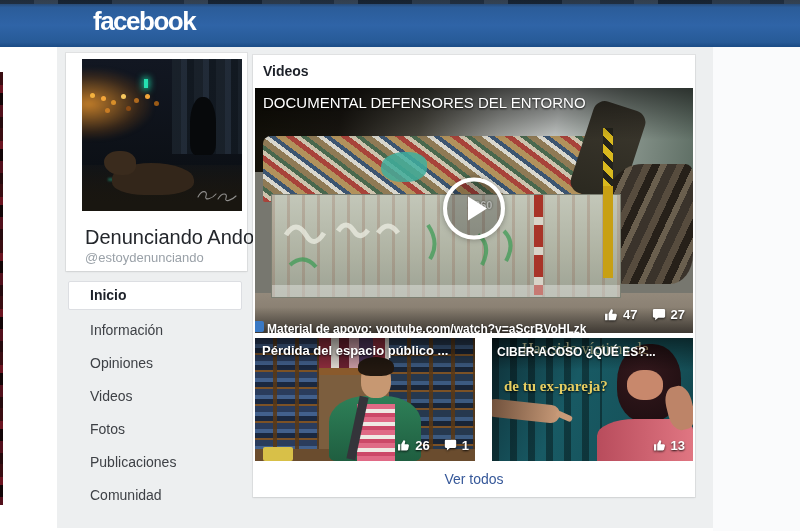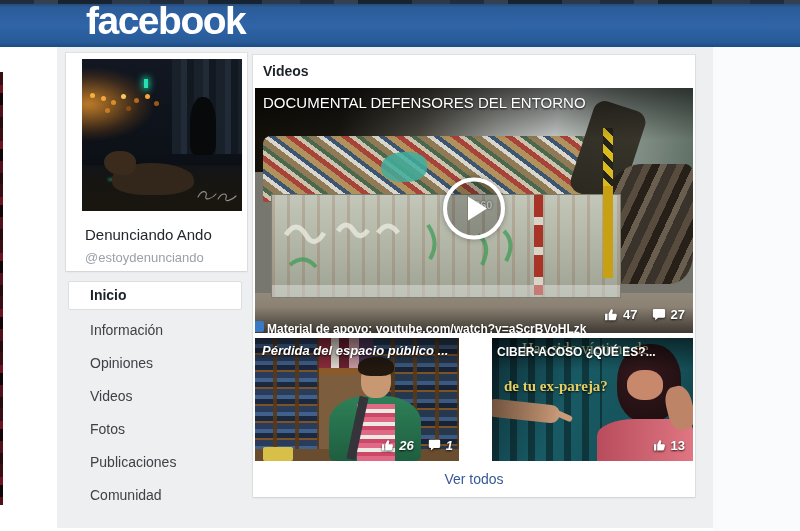--- a/index.html
+++ b/index.html
@@ -6,22 +6,22 @@
   body{font-family:"Liberation Sans",sans-serif;}
   #screen{position:relative;width:800px;height:531px;background:#ffffff;overflow:hidden;}
 
   
   #fb-header{position:absolute;left:0;top:0;width:800px;height:46px;
     background:linear-gradient(180deg,#24364c 0%,#2b5c99 16%,#2f64a7 55%,#275a97 92%,#1d4e88 100%);
     border-bottom:1px solid #1c4d88;}
   #fb-header::before{content:"";position:absolute;left:0;top:0;right:0;height:4px;
     background:repeating-linear-gradient(90deg,#1f2a38 0 34px,#35414f 34px 58px,#141e2a 58px 112px,#2c3846 112px 150px);
     opacity:.85;}
-  #fb-logo{position:absolute;left:86px;top:50%;transform:translateY(-54%);
-    color:#ffffff;font-size:39px;font-weight:bold;letter-spacing:-1.5px;}
+  #fb-logo{position:absolute;left:93px;top:50%;transform:translateY(-54%);
+    color:#ffffff;font-size:26px;font-weight:bold;letter-spacing:-1.5px;}
 
   
   #gray-canvas{position:absolute;left:57px;top:46px;width:656px;height:482px;background:#edeff0;}
   #right-margin{position:absolute;left:713px;top:46px;width:87px;height:485px;background:#fafbfc;}
   #left-edge-noise{position:absolute;left:0;top:72px;width:3px;height:433px;
     background:repeating-linear-gradient(180deg,#3a0d12 0 13px,#6b1420 13px 21px,#120507 21px 33px,#52101c 33px 45px,#250a0e 45px 56px);}
 
   
   #photo-card{position:absolute;left:66px;top:53px;width:181px;height:218px;background:#ffffff;
     box-shadow:0 0 0 1px rgba(0,0,0,.05),0 1px 2px rgba(0,0,0,.08);}
@@ -35,21 +35,21 @@
     background:repeating-linear-gradient(90deg,#1a222b 0 9px,#232d3a 9px 15px,#121921 15px 22px);opacity:.9;}
   .ph-greenlight{position:absolute;left:62px;top:20px;width:4px;height:9px;background:#25e0b0;box-shadow:0 0 6px 2px rgba(30,220,170,.7);}
   .ph-person{position:absolute;right:26px;top:38px;width:26px;height:58px;background:#07090b;border-radius:45% 45% 20% 20%;}
   .ph-ground{position:absolute;left:0;bottom:0;width:100%;height:46px;
     background:linear-gradient(180deg,rgba(46,40,30,.15),#191610 80%);}
   .ph-reflection{position:absolute;left:26px;bottom:30px;width:52px;height:3px;background:rgba(40,205,165,.4);filter:blur(1px);}
   .ph-dog{position:absolute;left:30px;bottom:16px;width:82px;height:32px;background:#33261a;border-radius:55% 60% 45% 45%;}
   .ph-dog::before{content:"";position:absolute;left:-8px;top:-12px;width:32px;height:24px;background:#3a2b1d;border-radius:50% 50% 40% 60%;}
   .ph-watermark{position:absolute;right:4px;bottom:4px;opacity:.65;}
 
-  #page-name{position:absolute;left:85px;top:226px;font-size:15px;color:#23262b;}
+  #page-name{position:absolute;left:85px;top:226px;font-size:20px;color:#23262b;}
   #page-handle{position:absolute;left:85px;top:250px;font-size:13px;color:#9aa1a8;}
 
   #side-nav{position:absolute;left:68px;top:281px;width:174px;}
   .nav-item{height:33px;line-height:33px;padding-left:22px;font-size:14px;color:#3e4146;cursor:pointer;}
   .nav-item.active{background:#ffffff;border:1px solid #dcdee2;border-radius:2px;font-weight:bold;color:#1d2129;
     padding-left:21px;height:27px;line-height:27px;margin-bottom:4px;}
 
   
   #videos-card{position:absolute;left:253px;top:55px;width:442px;height:442px;background:#ffffff;
     box-shadow:0 0 0 1px rgba(0,0,0,.05),0 1px 2px rgba(0,0,0,.08);}
@@ -95,21 +95,21 @@
     border:4px solid #fff;border-radius:50%;background:rgba(10,10,10,.26);box-shadow:0 0 6px rgba(0,0,0,.35);cursor:pointer;}
   .play-btn::after{content:"";position:absolute;left:21px;top:15px;border-left:19px solid #fff;
     border-top:12px solid transparent;border-bottom:12px solid transparent;}
   .fv-stats{right:8px;bottom:11px;}
   .fv-caption{position:absolute;left:12px;right:2px;bottom:-3px;color:#fff;font-size:12px;font-weight:bold;
     white-space:nowrap;overflow:hidden;}
   .fv-badge{position:absolute;left:-2px;bottom:1px;width:11px;height:11px;background:#3a79c4;border-radius:2px;}
 
   
   .thumb{position:absolute;top:283px;height:123px;overflow:hidden;cursor:pointer;}
-  #thumb-a{left:2px;width:204px;background:#0f172a;font-style:italic;}
+  #thumb-a{left:2px;width:220px;background:#0f172a;}
   #thumb-b{left:239px;width:201px;}
   .t-titlegrad{position:absolute;left:0;top:0;width:100%;height:32px;
     background:linear-gradient(180deg,rgba(0,0,0,.52),rgba(0,0,0,0));}
   .t-title{position:absolute;left:7px;top:5px;right:4px;color:#fff;font-size:13px;font-weight:bold;white-space:nowrap;overflow:hidden;}
 
   .va-shelf-l{position:absolute;left:0;top:0;width:64px;height:123px;
     background:repeating-linear-gradient(180deg,#2a3c5c 0 6px,#42608c 6px 10px,#1a2840 10px 15px,#7c5226 15px 17px);}
   .va-shelf-l::after,.va-shelf-r::after{content:"";position:absolute;inset:0;
     background:repeating-linear-gradient(90deg,transparent 0 18px,rgba(90,56,20,.85) 18px 22px);}
   .va-shelf-r{position:absolute;right:0;top:0;width:86px;height:123px;

